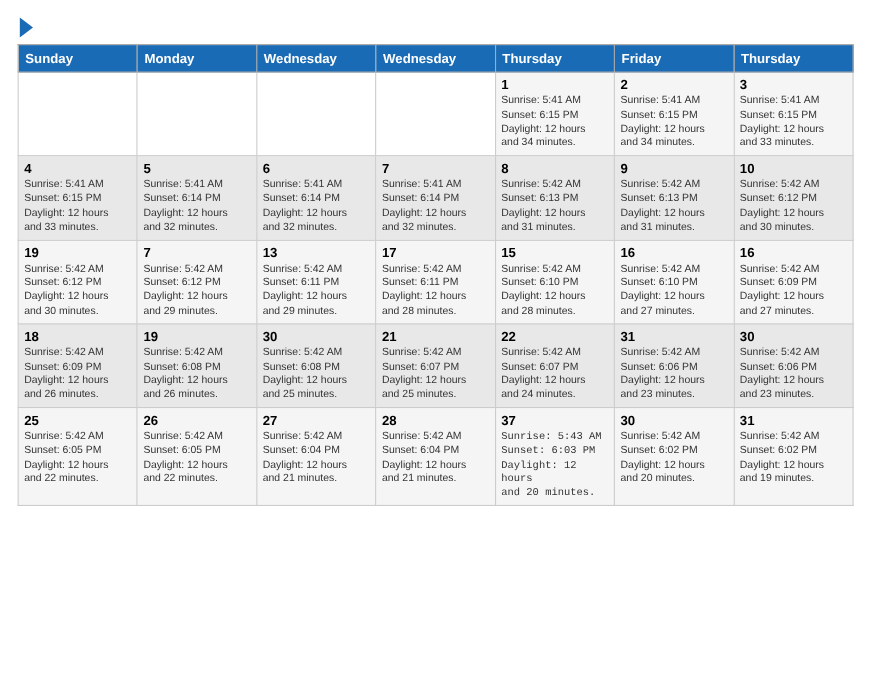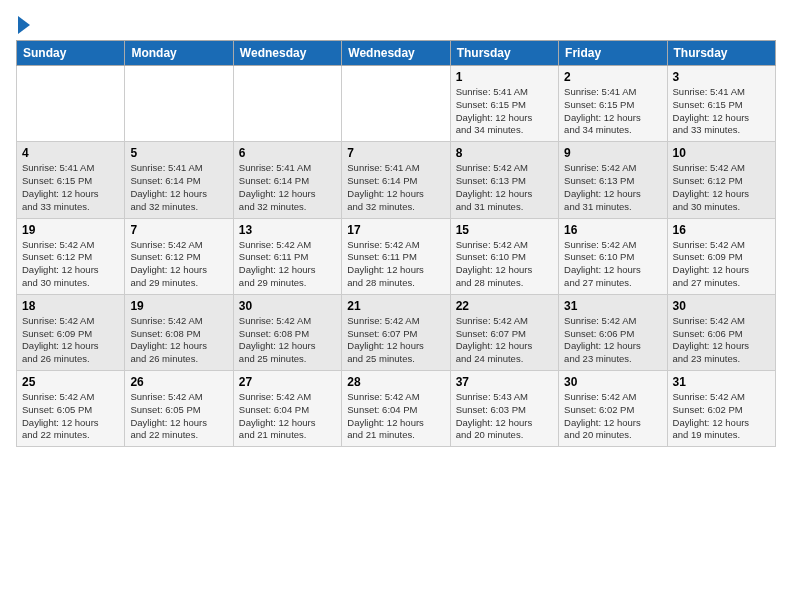--- a/index.html
+++ b/index.html
@@ -310,21 +310,21 @@
         </td>
         <td>
           <span class="day-num">28</span>
           <div class="day-info" style="white-space: pre-line;">Sunrise: 5:42 AM
 Sunset: 6:04 PM
 Daylight: 12 hours
 and 21 minutes.</div>
         </td>
         <td>
           <span class="day-num">37</span>
-          <div class="day-info" style="white-space: pre-line;">Sunrise: 5:43 AM
+          <div class="day-info" style="white-space: pre-line; font-family: Liberation Mono, monospace;">Sunrise: 5:43 AM
 Sunset: 6:03 PM
 Daylight: 12 hours
 and 20 minutes.</div>
         </td>
         <td>
           <span class="day-num">30</span>
           <div class="day-info" style="white-space: pre-line;">Sunrise: 5:42 AM
 Sunset: 6:02 PM
 Daylight: 12 hours
 and 20 minutes.</div>

